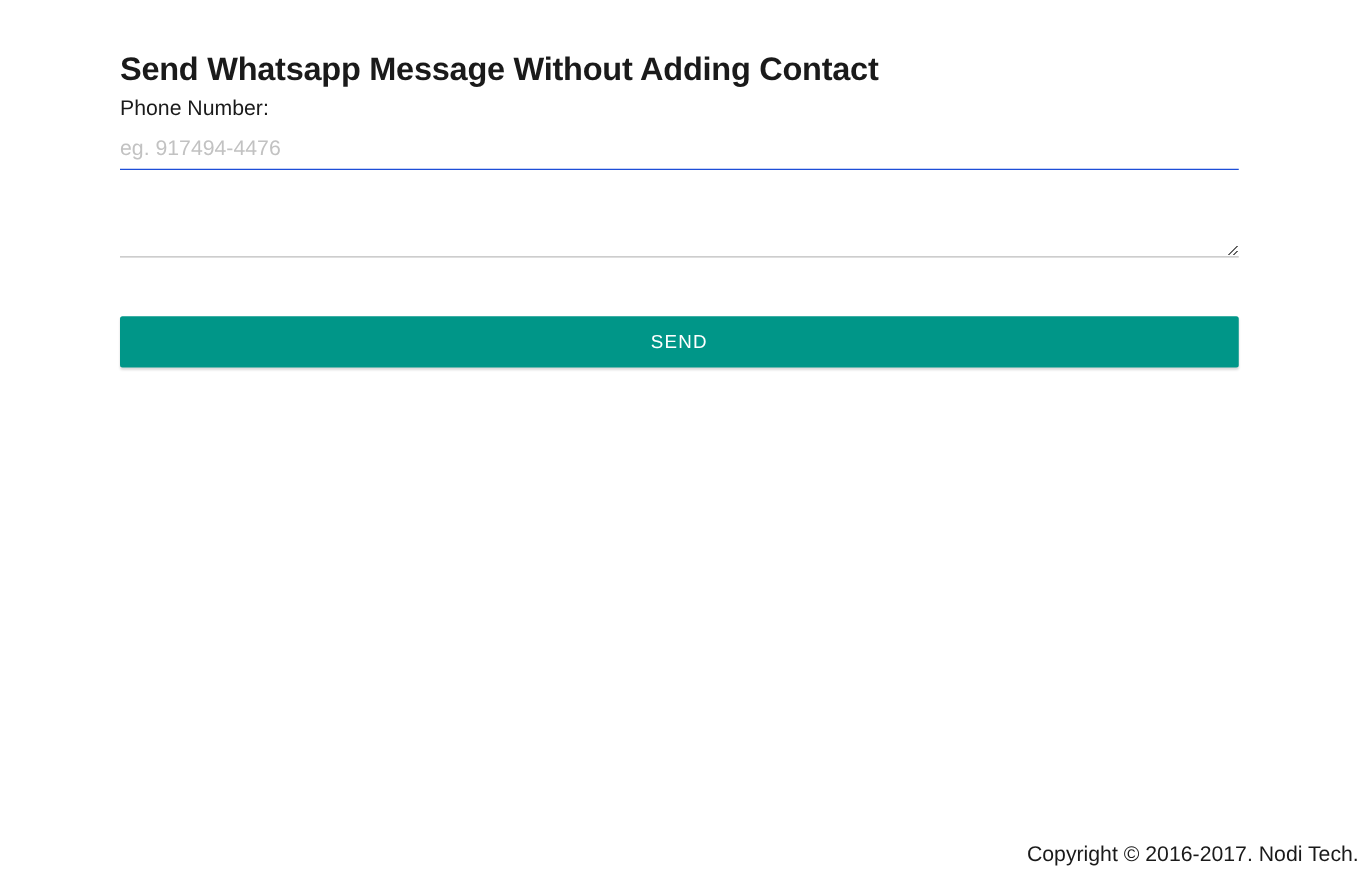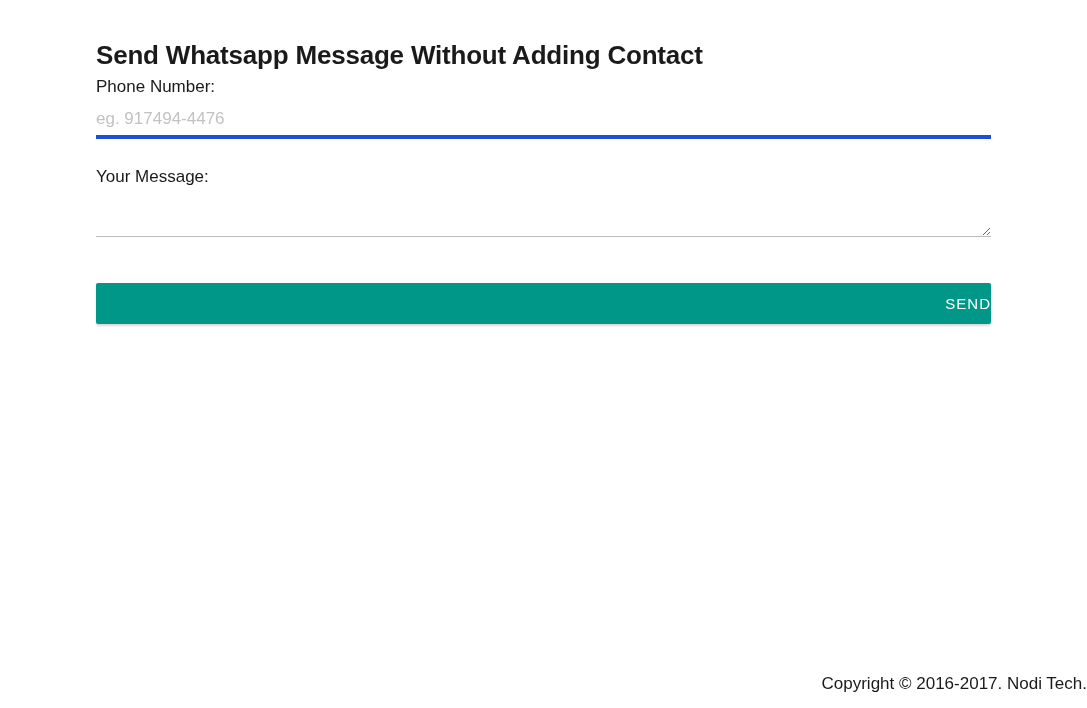--- a/index.html
+++ b/index.html
@@ -37,21 +37,21 @@
     }
     .field-label {
       font-size: 17px;
       color: #1a1a1a;
       display: block;
       margin-bottom: 8px;
     }
     .text-input {
       width: 100%;
       border: none;
-      border-bottom: 4px solid #1d4ed8;
+      border-bottom: 1px solid #1d4ed8;
       font-size: 17px;
       padding: 4px 0 6px 0;
       background: transparent;
       outline: none;
       color: #1a1a1a;
     }
     .text-input::placeholder {
       color: #c2c2c2;
     }
     .textarea-input {
@@ -73,21 +73,20 @@
       color: #ffffff;
       border: none;
       padding: 12px 0;
       font-size: 15px;
       font-weight: 500;
       letter-spacing: 1px;
       cursor: pointer;
       box-shadow: 0 2px 2px rgba(0,0,0,0.15);
       border-radius: 2px;
       margin-top: 14px;
-      text-align: right;
     }
     .footer {
       position: absolute;
       bottom: 14px;
       left: 0;
       right: 0;
       text-align: right;
       font-size: 17px;
       color: #1a1a1a;
     }
@@ -97,21 +96,20 @@
 
 <div class="container">
   <h1 class="page-title">Send Whatsapp Message Without Adding Contact</h1>
 
   <div class="field-group">
     <label class="field-label">Phone Number:</label>
     <input type="text" class="text-input" placeholder="eg. 917494-4476" style="">
   </div>
 
   <div class="field-group">
-    <label class="field-label">Your Message:</label>
     <textarea class="textarea-input" style=""></textarea>
   </div>
 
   <button class="send-button">SEND</button>
 </div>
 
 <div class="footer">
   <span>Copyright © 2016-2017. Nodi Tech.</span>
 </div>
 

